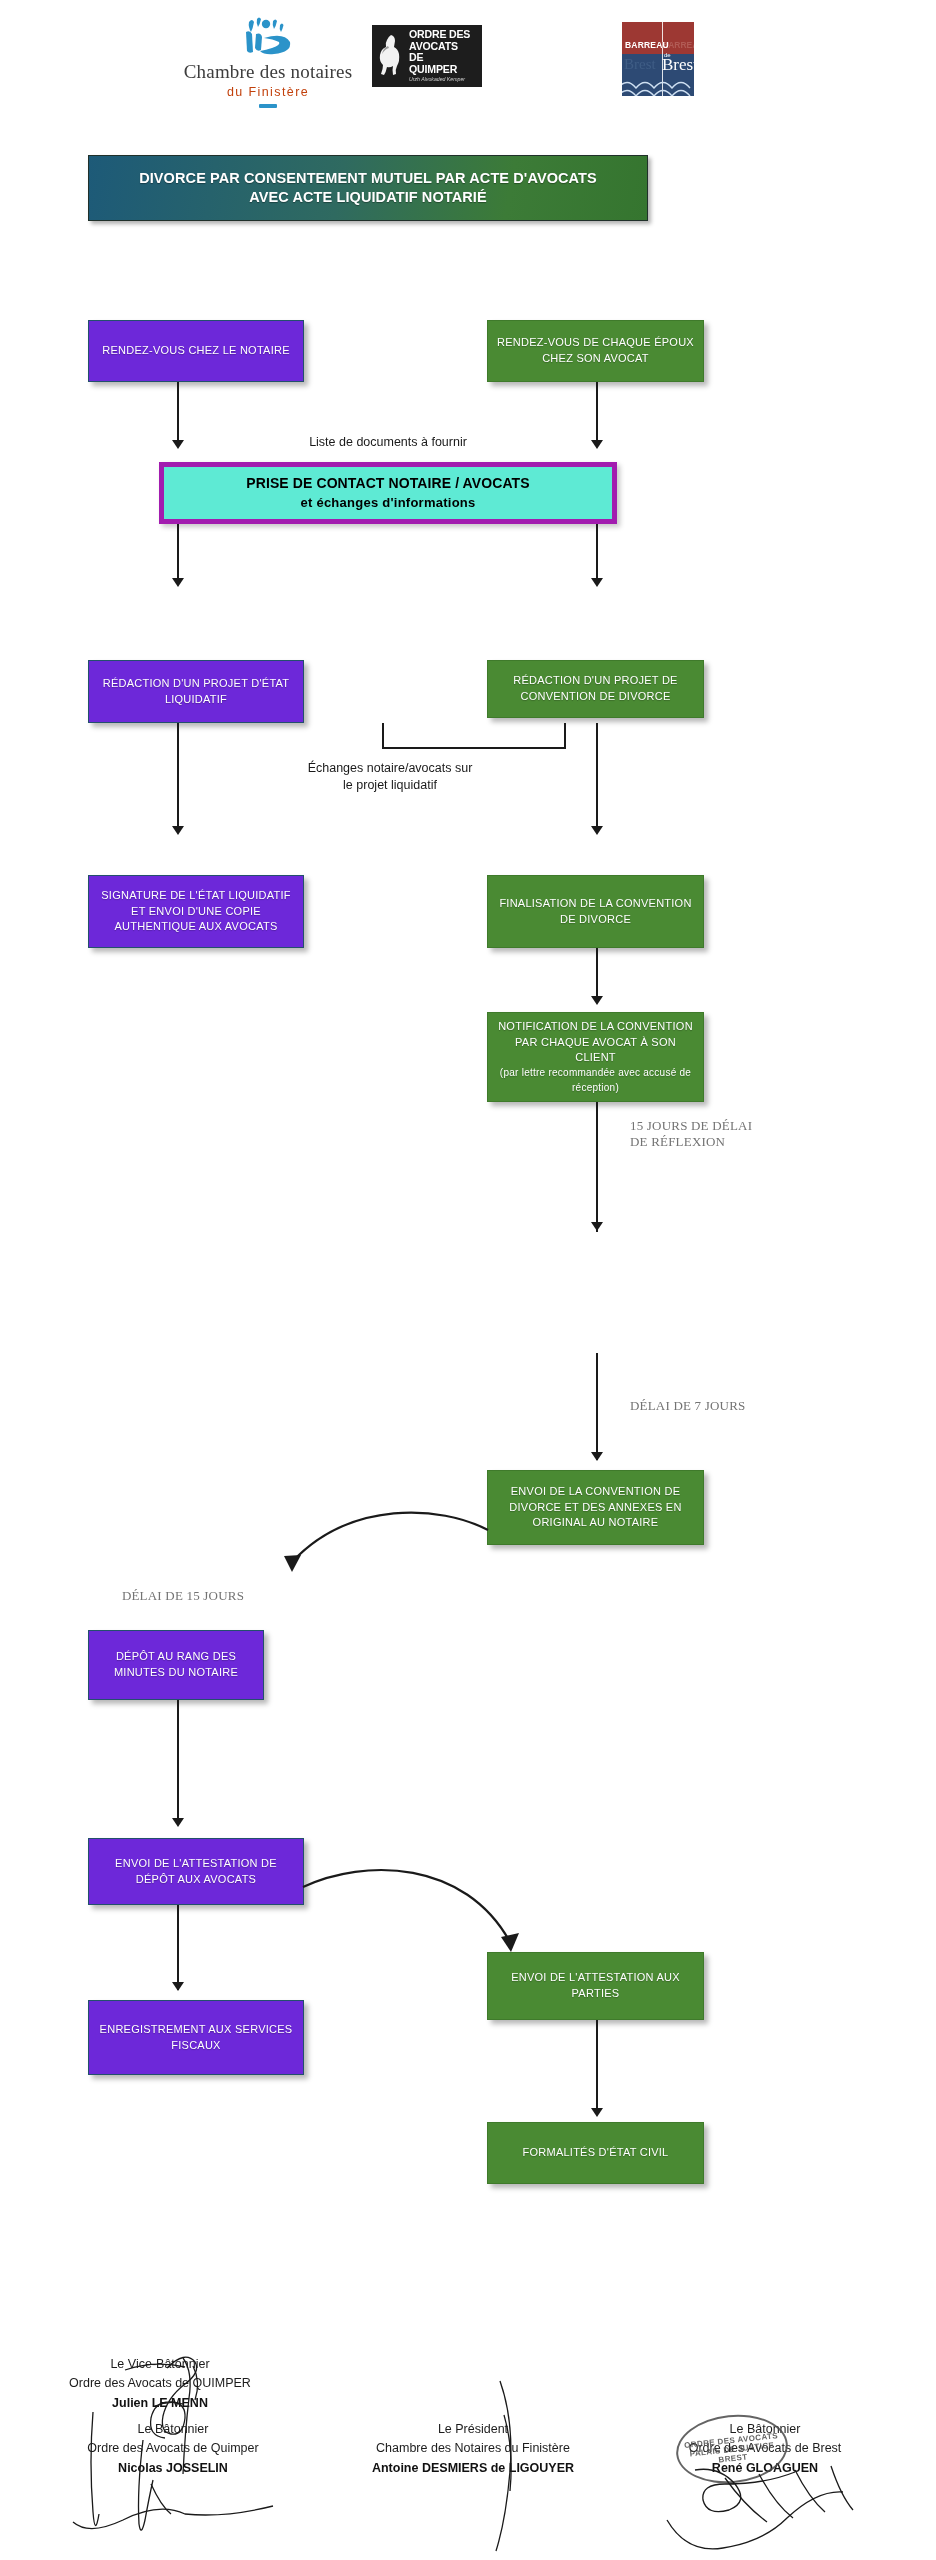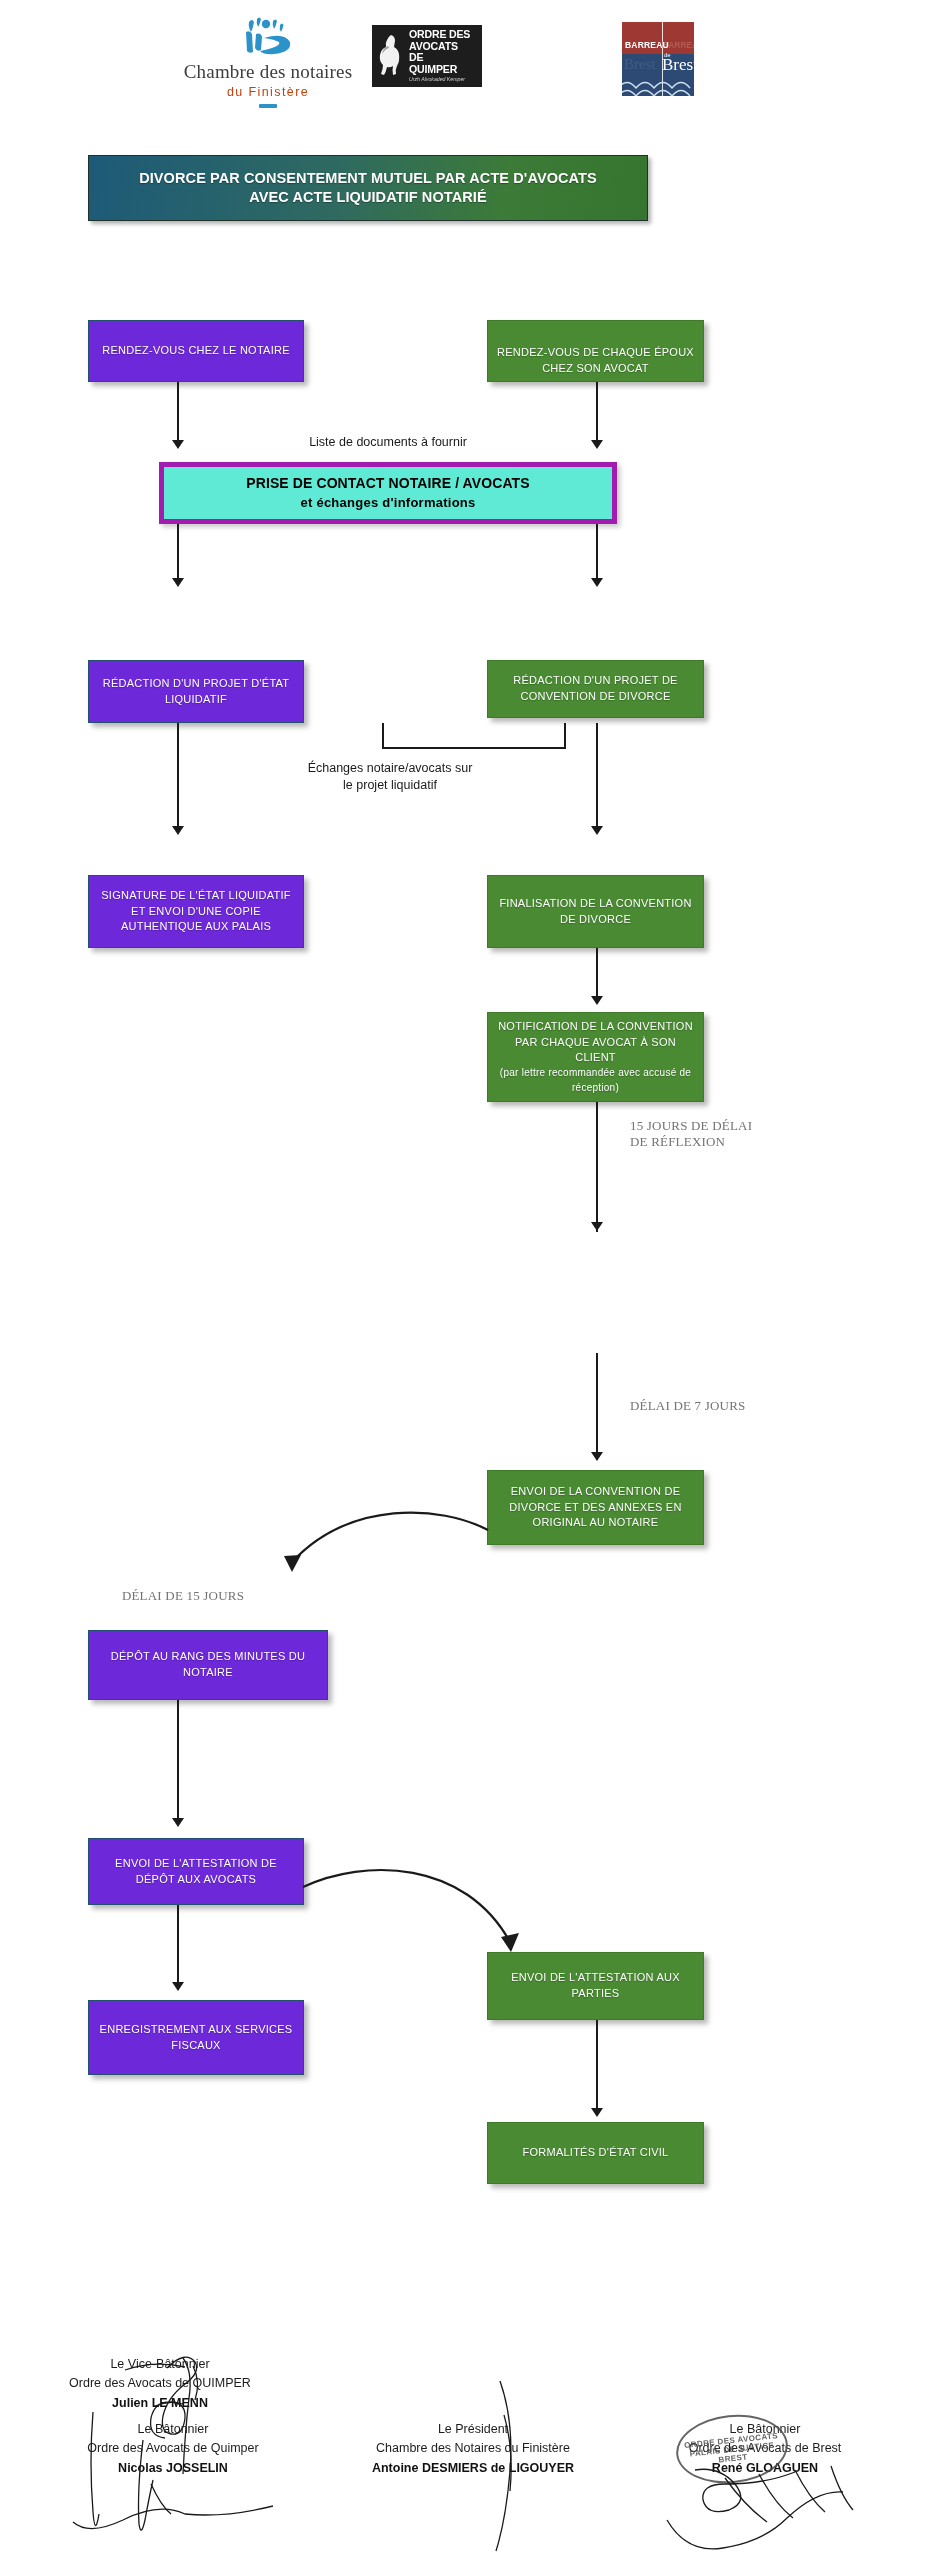--- a/index.html
+++ b/index.html
@@ -200,21 +200,21 @@
     <div class="t">
       <span>DIVORCE PAR CONSENTEMENT MUTUEL PAR ACTE D'AVOCATS</span><br>
       <span>AVEC ACTE LIQUIDATIF NOTARIÉ</span>
     </div>
   </div>
 
   <div class="box blue" style="left:88px; top:320px; width:216px; height:62px;">
     <span class="lbl">RENDEZ-VOUS CHEZ LE NOTAIRE</span>
   </div>
 
-  <div class="box green" style="left:487px; top:320px; width:217px; height:62px;align-items:flex-end;">
+  <div class="box green" style="left:487px; top:320px; width:217px; height:62px;">
     <span class="lbl">RENDEZ-VOUS DE CHAQUE ÉPOUX CHEZ SON AVOCAT</span>
   </div>
 
   <div class="vline" style="left:177px; top:382px; height:64px;"></div>
   <div class="arrowhead" style="left:172px; top:440px;"></div>
   <div class="vline" style="left:596px; top:382px; height:64px;"></div>
   <div class="arrowhead" style="left:591px; top:440px;"></div>
 
   <div class="edge-note" style="left:218px; top:434px; width:340px;">Liste de documents à fournir</div>
 
@@ -246,21 +246,21 @@
     <div>Échanges notaire/avocats sur</div>
     <div>le projet liquidatif</div>
   </div>
 
   <div class="vline" style="left:177px; top:723px; height:110px;"></div>
   <div class="arrowhead" style="left:172px; top:826px;"></div>
   <div class="vline" style="left:596px; top:723px; height:110px;"></div>
   <div class="arrowhead" style="left:591px; top:826px;"></div>
 
   <div class="box blue" style="left:88px; top:875px; width:216px; height:73px;">
-    <span class="lbl">SIGNATURE DE L'ÉTAT LIQUIDATIF ET ENVOI D'UNE COPIE AUTHENTIQUE AUX PALAIS</span>
+    <span class="lbl">SIGNATURE DE L'ÉTAT LIQUIDATIF ET ENVOI D'UNE COPIE AUTHENTIQUE AUX AVOCATS</span>
   </div>
 
   <div class="box green" style="left:487px; top:875px; width:217px; height:73px;">
     <span class="lbl">FINALISATION DE LA CONVENTION DE DIVORCE</span>
   </div>
 
   <div class="vline" style="left:596px; top:948px; height:55px;"></div>
   <div class="arrowhead" style="left:591px; top:996px;"></div>
 
   <div class="box green" style="left:487px; top:1012px; width:217px; height:90px;">
@@ -286,21 +286,21 @@
     <span class="lbl">ENVOI DE LA CONVENTION DE DIVORCE ET DES ANNEXES EN ORIGINAL AU NOTAIRE</span>
   </div>
 
   <svg class="conn" style="left:140px; top:1500px;" width="380" height="120" viewBox="0 0 380 120">
     <path d="M348 30 C 300 5, 210 0, 152 62" stroke="#1a1a1a" stroke-width="2.2" fill="none"></path>
     <polygon points="152,72 144,56 161,55" fill="#1a1a1a"></polygon>
   </svg>
 
   <div class="delay" style="left:88px; top:1588px; width:190px;">DÉLAI DE 15 JOURS</div>
 
-  <div class="box blue" style="left:88px; top:1630px; width:240px; height:70px;">
+  <div class="box blue" style="left:88px; top:1630px; width:176px; height:70px;">
     <span class="lbl">DÉPÔT AU RANG DES MINUTES DU NOTAIRE</span>
   </div>
 
   <div class="vline" style="left:177px; top:1700px; height:125px;"></div>
   <div class="arrowhead" style="left:172px; top:1818px;"></div>
 
   <div class="box blue" style="left:88px; top:1838px; width:216px; height:67px;">
     <span class="lbl">ENVOI DE L'ATTESTATION DE DÉPÔT AUX AVOCATS</span>
   </div>
 

